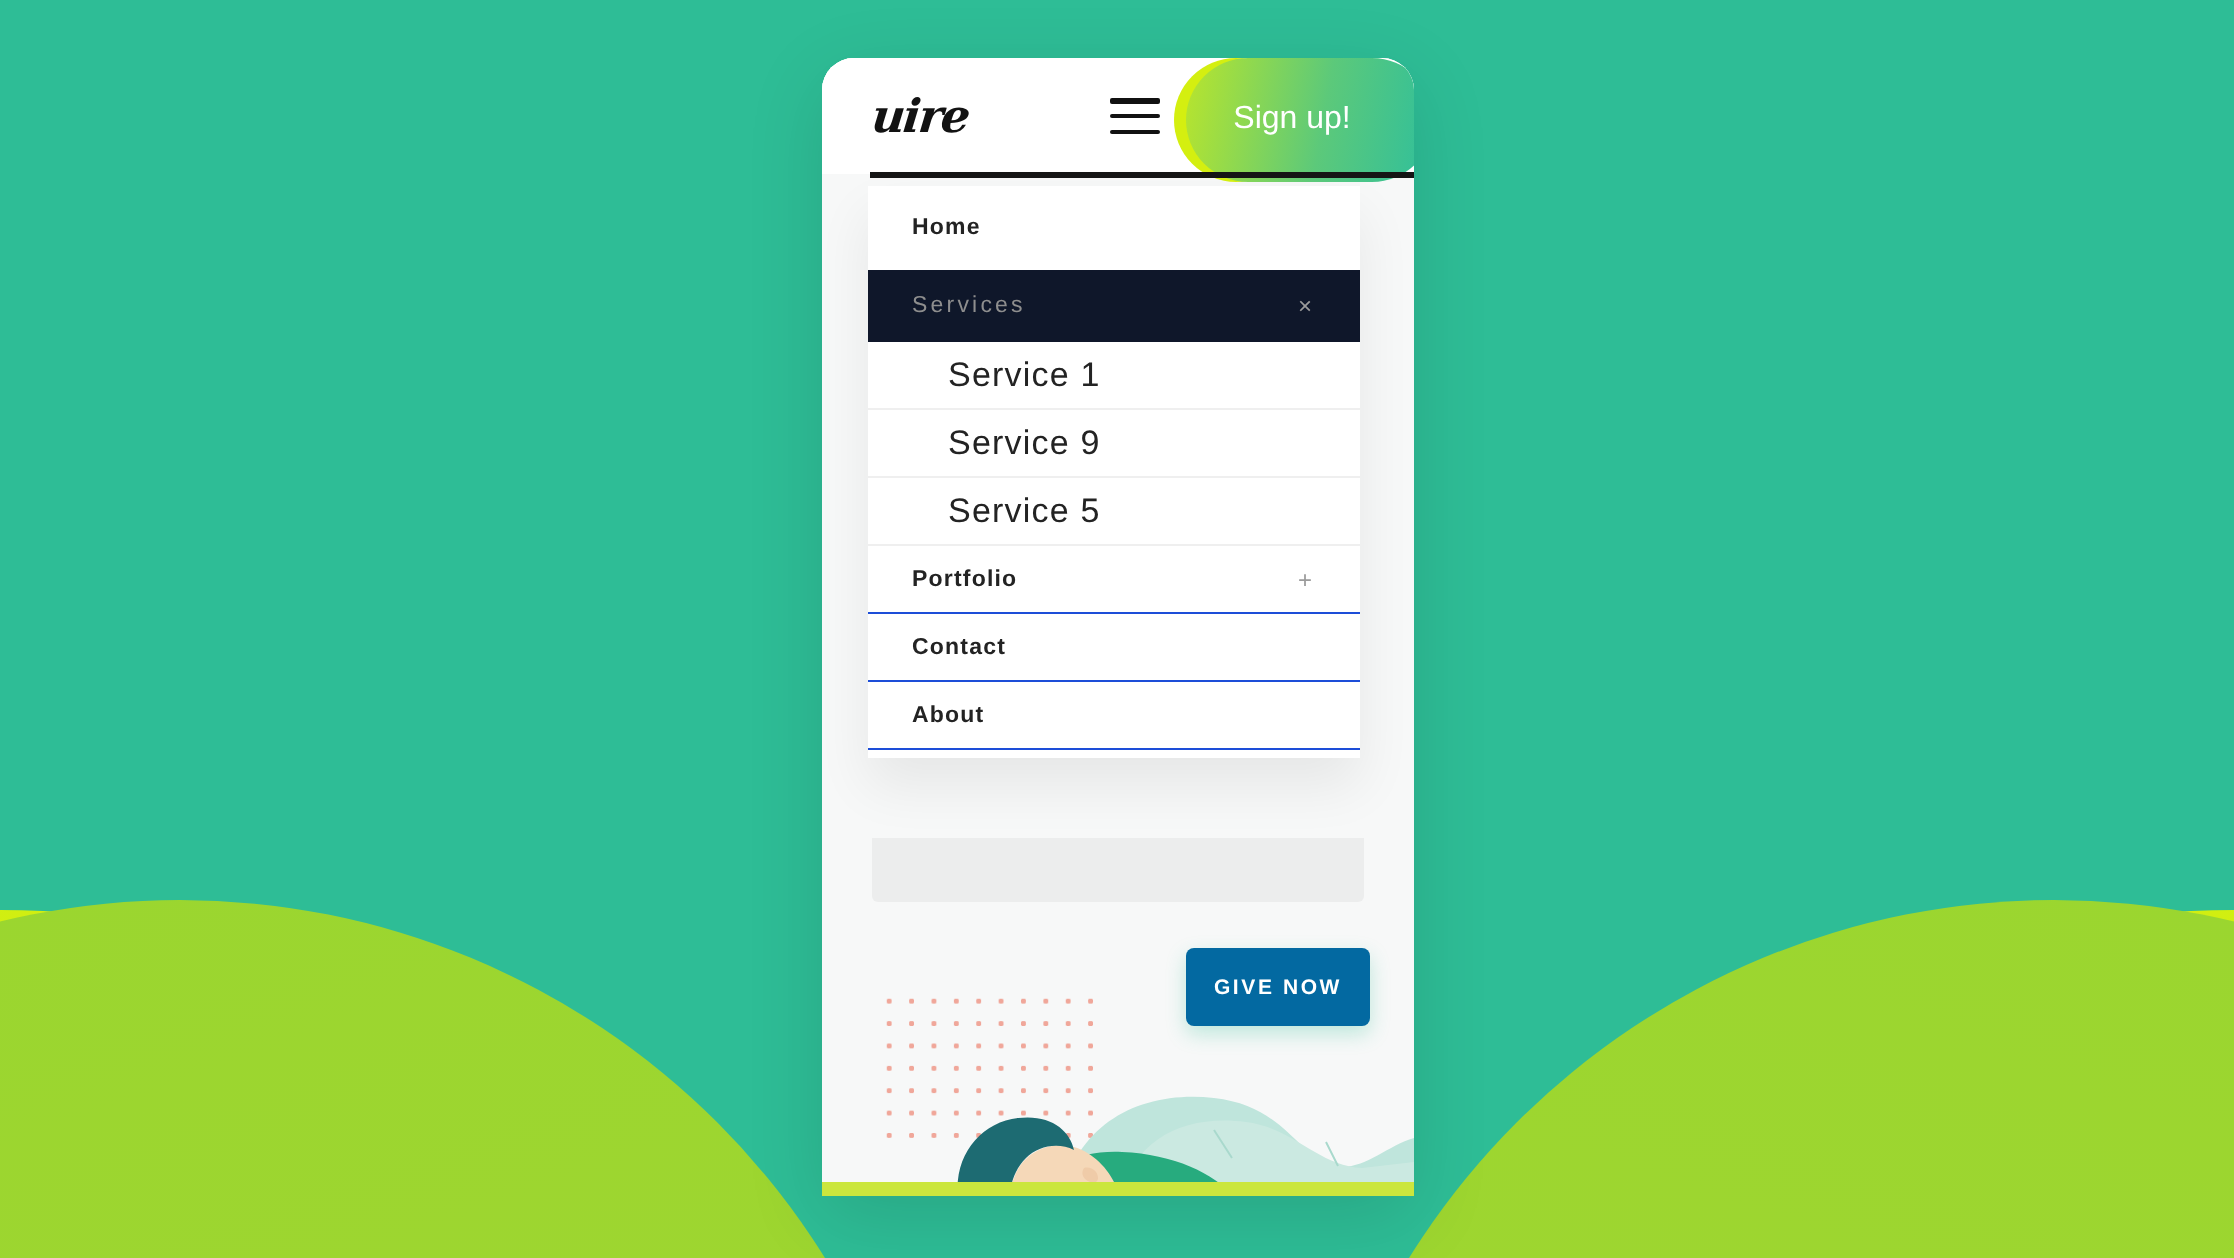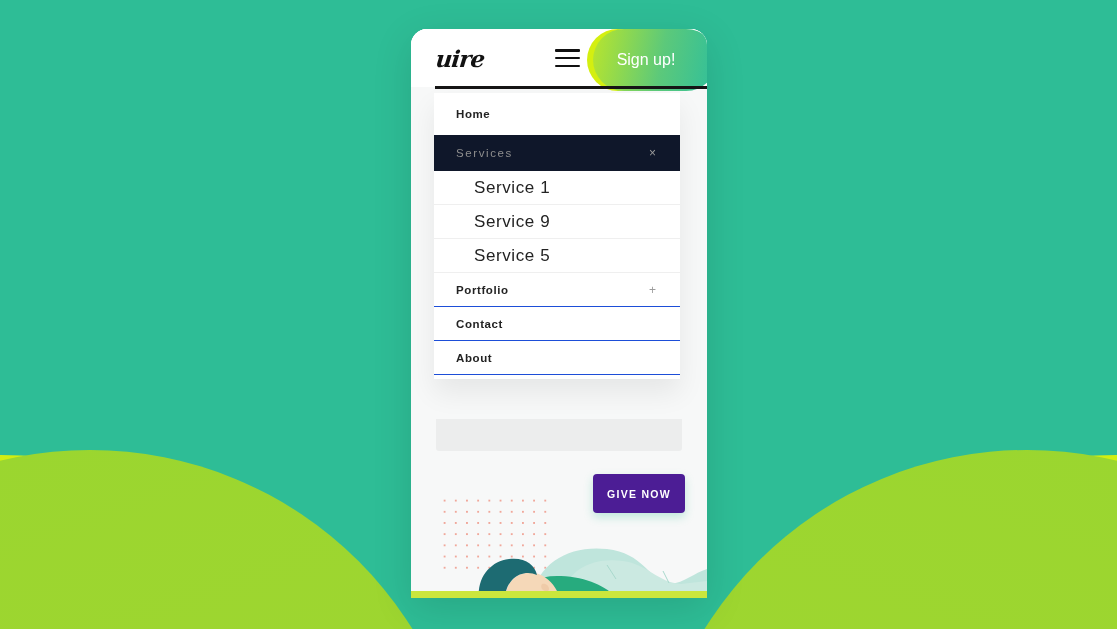--- a/index.html
+++ b/index.html
@@ -188,21 +188,21 @@
 
   
   .give-row {
     position:absolute;
     top:445px; left:0; right:0;
     display:flex; justify-content:flex-end;
     padding-right:22px;
     z-index:3;
   }
   .give-btn {
-    background:#4c1d95;
+    background:#0369a1;
     color:#fff;
     border:none;
     border-radius:4px;
     width:92px; height:39px;
     font-size:10.5px;
     font-weight:700;
     letter-spacing:1.3px;
     cursor:pointer;
     box-shadow:0 4px 10px rgba(43,191,147,.28);
   }

